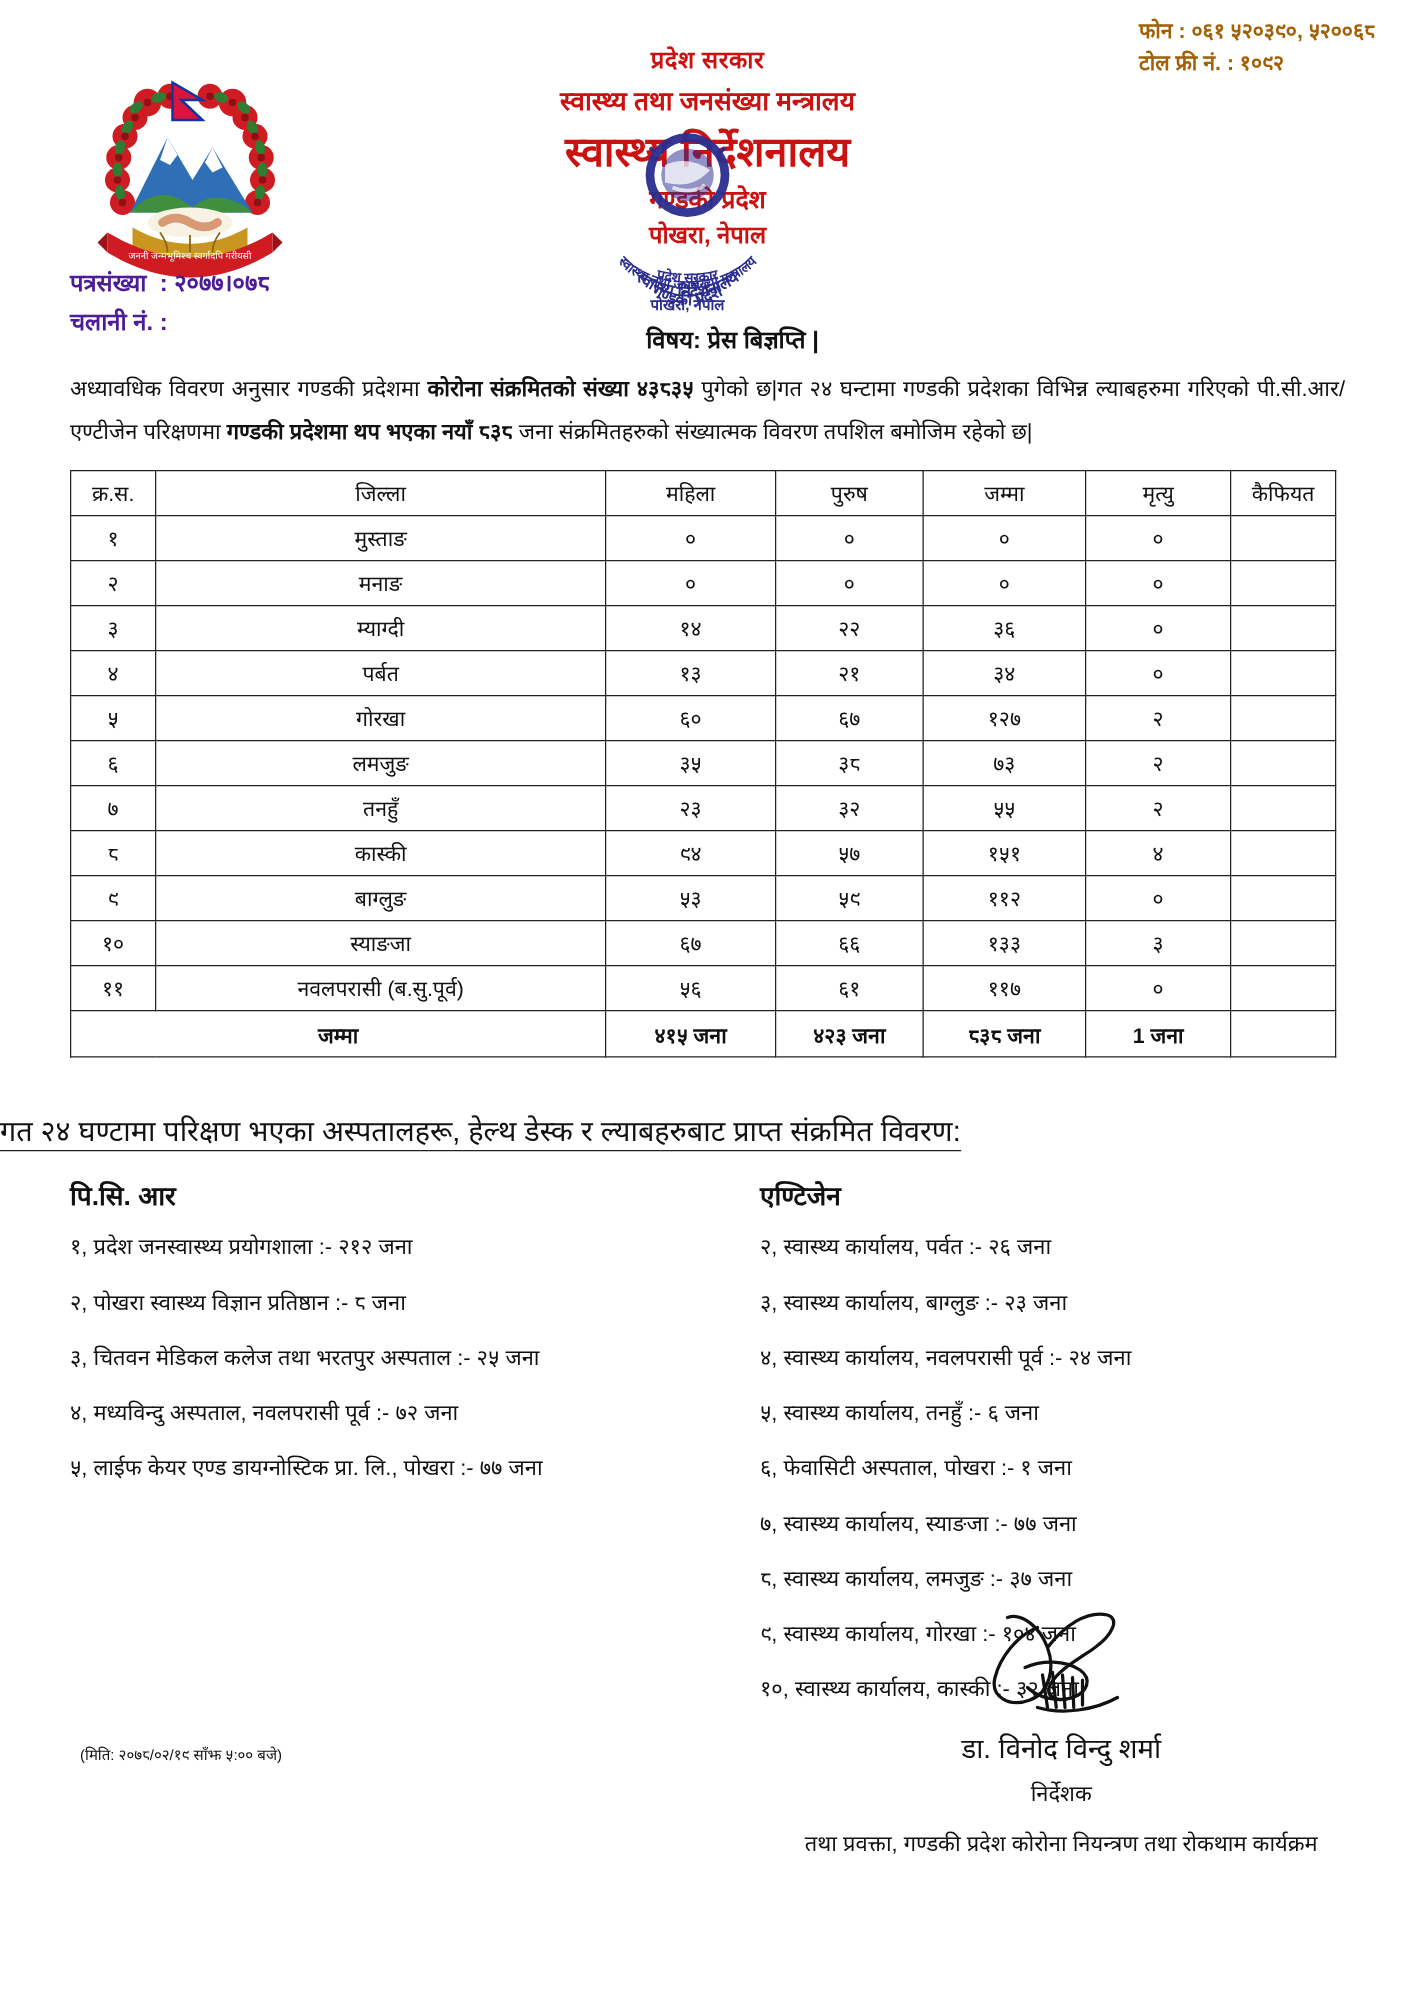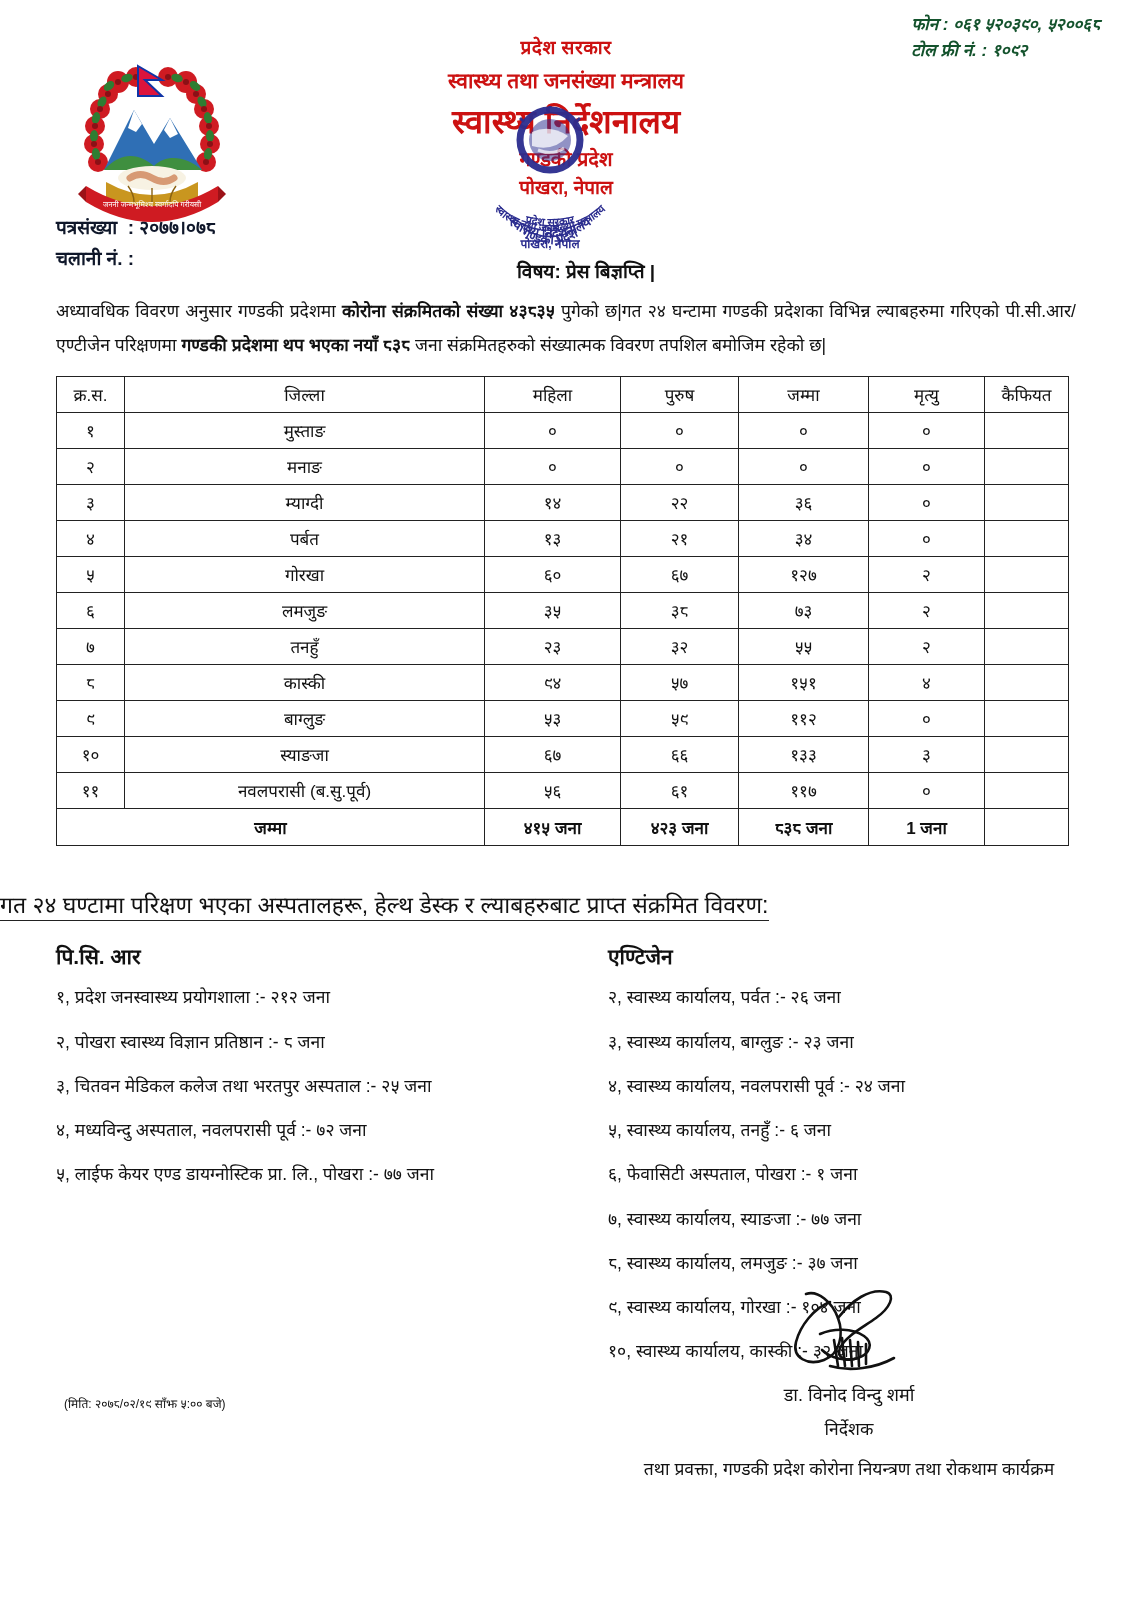--- a/index.html
+++ b/index.html
@@ -20,25 +20,24 @@
   
   .header {
     position: relative;
     height: 252px;
   }
   .phone-block {
     position: absolute;
     right: 32px;
     top: 12px;
     text-align: left;
-    color: #14532d;
+    color: #a16207;
     font-size: 17px;
     line-height: 1.55;
     font-weight: 600;
-    font-style: italic;
   }
   .gov-titles {
     position: absolute;
     left: 0;
     right: 0;
     top: 34px;
     text-align: center;
     color: #cc1111;
   }
   .gov-line-1 {
@@ -84,21 +83,21 @@
     width: 196px;
     height: 170px;
     pointer-events: none;
   }
 
   
   .ref-block {
     position: absolute;
     left: 56px;
     top: 212px;
-    color: #0f172a;
+    color: #4c1d95;
     font-size: 19px;
     font-weight: 600;
     line-height: 1.65;
   }
   .ref-row { white-space: pre; }
 
   
   .content {
     position: absolute;
     left: 0;
@@ -186,21 +185,21 @@
   
   .sign-block {
     position: absolute;
     left: 566px;
     top: 1020px;
     width: 566px;
     text-align: center;
   }
   .signature-svg { display: block; margin: 0 auto; }
   .sign-name {
-    font-size: 18px;
+    font-size: 22px;
     margin-top: -6px;
   }
   .sign-role {
     font-size: 17.5px;
     margin-top: 10px;
   }
   .sign-org {
     font-size: 17.5px;
     margin-top: 16px;
   }

